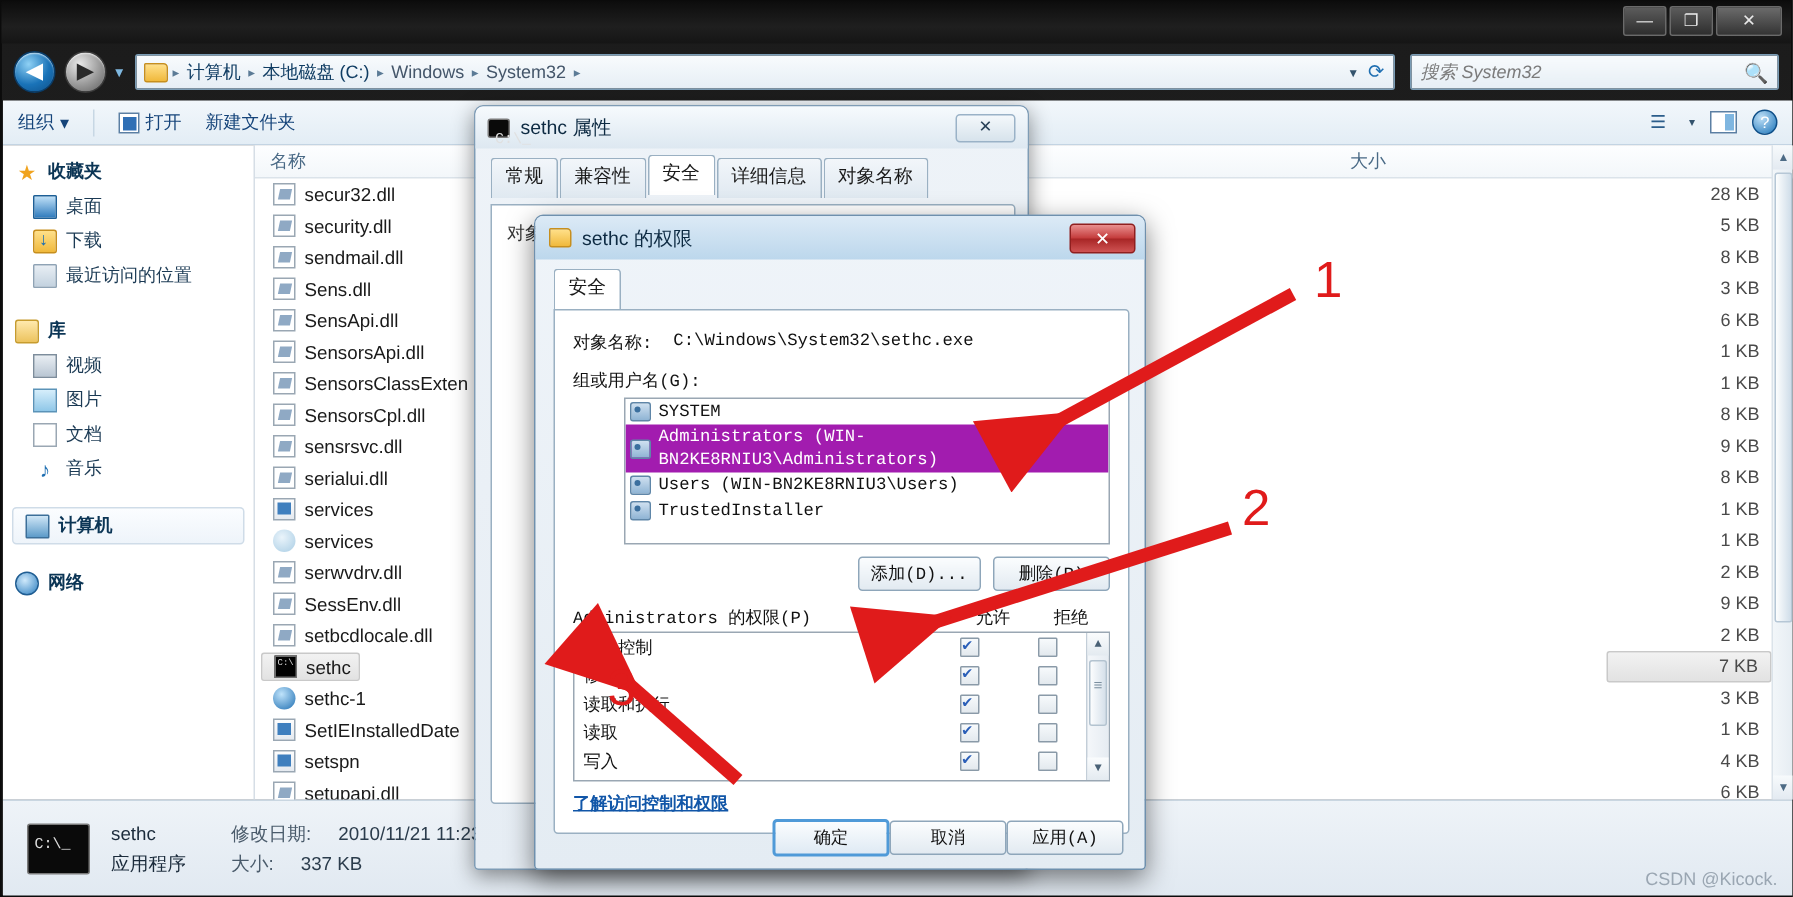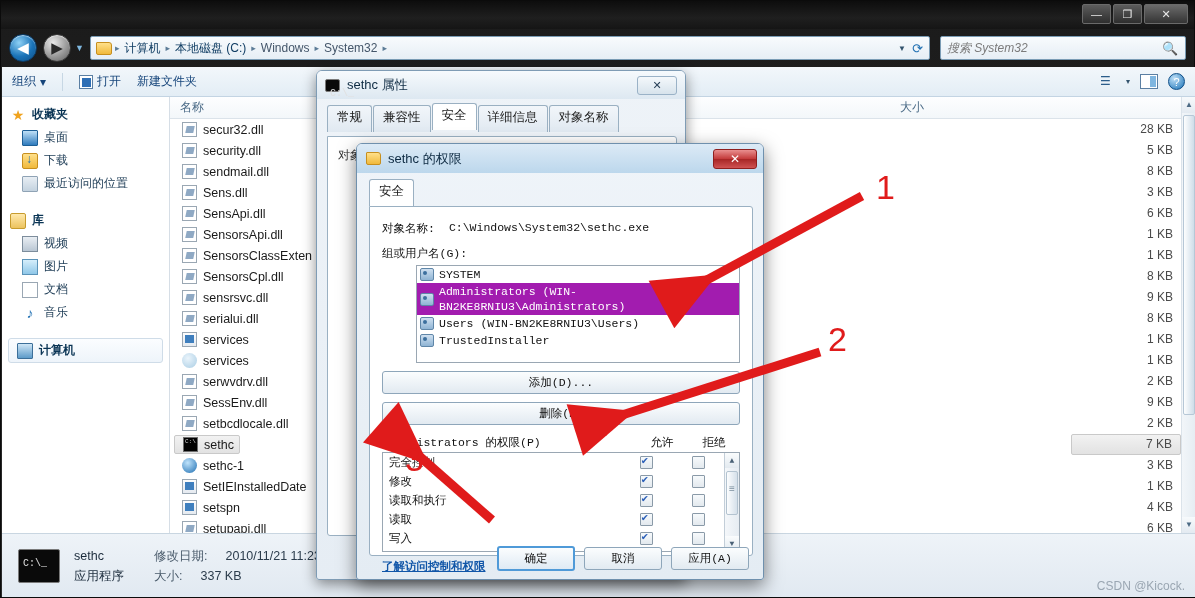--- a/index.html
+++ b/index.html
@@ -278,21 +278,21 @@
     overflow:hidden; margin-bottom: 8px; margin-left: 34px;
   }
   .uitem { display:flex;align-items:center;gap:5px;padding:1px 3px;font-size:11.5px;line-height:15px; }
   .uitem.sel { background:#a21caf; color:#fff; }
   .uicon {
     width:14px;height:13px;flex:0 0 14px;
     background:linear-gradient(180deg,#cfe0f0,#8fb4d4);
     border:1px solid #5f86a8;border-radius:2px;position:relative;
   }
   .uicon:after{content:"";position:absolute;left:2px;top:2px;width:4px;height:4px;border-radius:50%;background:#3b6f9e;}
-  .btnrow { display:flex; justify-content:flex-end; gap:8px; margin-bottom: 10px; flex-direction: column; }
+  .btnrow { display:flex; justify-content:flex-end; gap:8px; margin-bottom: 10px; }
   .wbtn {
     min-width: 78px; padding: 3px 8px; font-size: 11.5px;
     background: linear-gradient(180deg,#fbfdfe,#e2eaf1);
     border:1px solid #8ea6ba; border-radius:3px; color:#111;
     text-align:center;
     font-family:"Liberation Mono","DejaVu Sans Mono",monospace;
   }
   .wbtn.default { border:2px solid #4f9ad8; background:linear-gradient(180deg,#fbfdfe,#dfeaf4); }
   .perm-head { display:flex; align-items:flex-end; margin-bottom:2px; }
   .perm-title { flex:1; font-size:11.5px; }
@@ -317,21 +317,21 @@
     width:15px; background:linear-gradient(90deg,#f4f7fa,#e6ecf2);
     border-left:1px solid #c3ced8; position:relative;
   }
   .ps-up,.ps-dn{position:absolute;left:0;width:14px;height:15px;text-align:center;line-height:15px;font-size:8px;color:#4a6176;background:linear-gradient(180deg,#fafcfd,#e3eaf0);}
   .ps-up{top:0;} .ps-dn{bottom:0;}
   .ps-thumb{position:absolute;left:1px;top:18px;width:12px;height:44px;background:linear-gradient(90deg,#fcfdfe,#d5e0ea);border:1px solid #b3c3d0;border-radius:2px;}
   .ps-thumb:after{content:"≡";position:absolute;left:2px;top:12px;color:#7b8f9f;font-size:10px;}
   .learnlink { color:#1156a8; text-decoration: underline; font-size:11.5px; margin-top:7px; display:inline-block;font-weight:bold;}
   .perm-footer {
     position:absolute; left:0; bottom:0; width:100%; height: 42px;
-    display:flex; align-items:center; justify-content:flex-end; gap:9px; padding-right:14px;
+    display:flex; align-items:center; justify-content:flex-end; padding-right:14px;
   }
   .highlight-box {
     position:absolute; border:2px solid #e01b1b; border-radius:2px;
     width: 26px; height: 20px; pointer-events:none;
   }
 
   
   .anno { position:absolute; pointer-events:none; }
   .anno-num {
     position:absolute; color:#e01b1b; font-size: 34px; font-weight: normal;
@@ -446,20 +446,24 @@
 
         <div class="spacer"></div>
 
         <div class="nav-head boxed">
           <span class="ic ic-comp"></span>
           <span>计算机</span>
         </div>
 
         <div class="spacer"></div>
 
+        <div class="nav-head">
+          <span class="ic ic-net"></span>
+          <span>网络</span>
+        </div>
       </div>
 
       <div class="filepane">
         <div class="colhdr">
           <div class="col-name">名称</div>
           <div class="col-date"></div>
           <div class="col-type"></div>
           <div class="col-size">大小</div>
         </div>
         <div class="rows" id="filerows">

